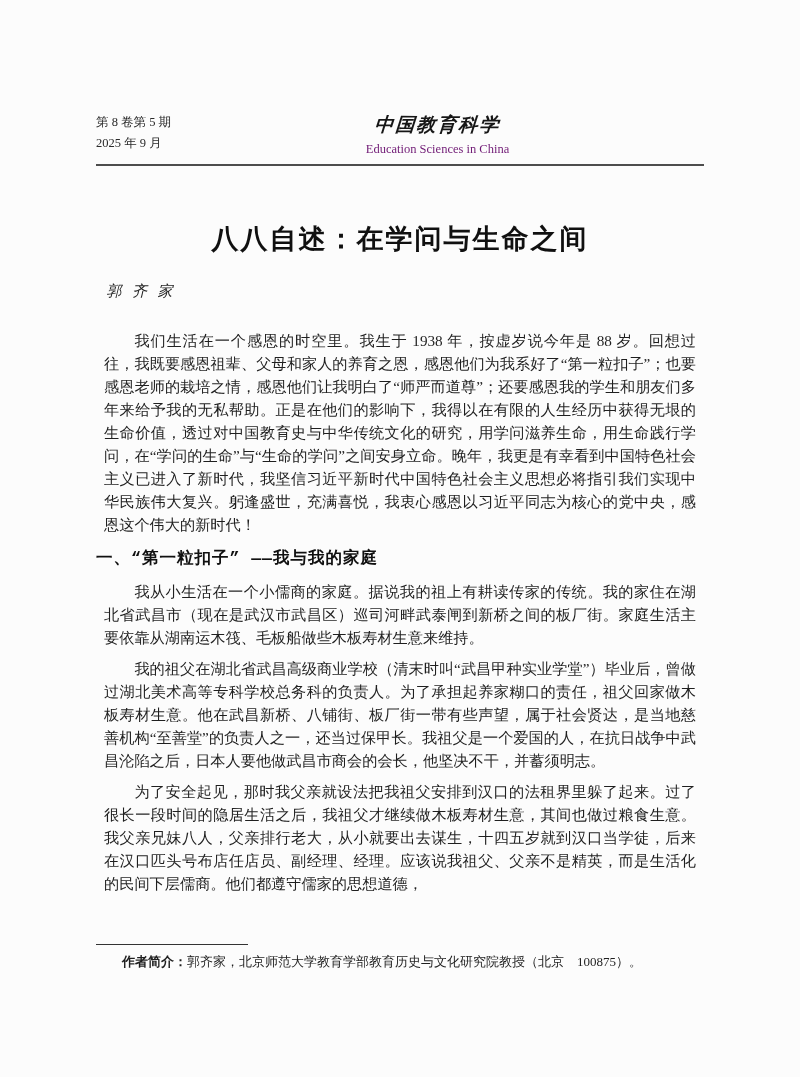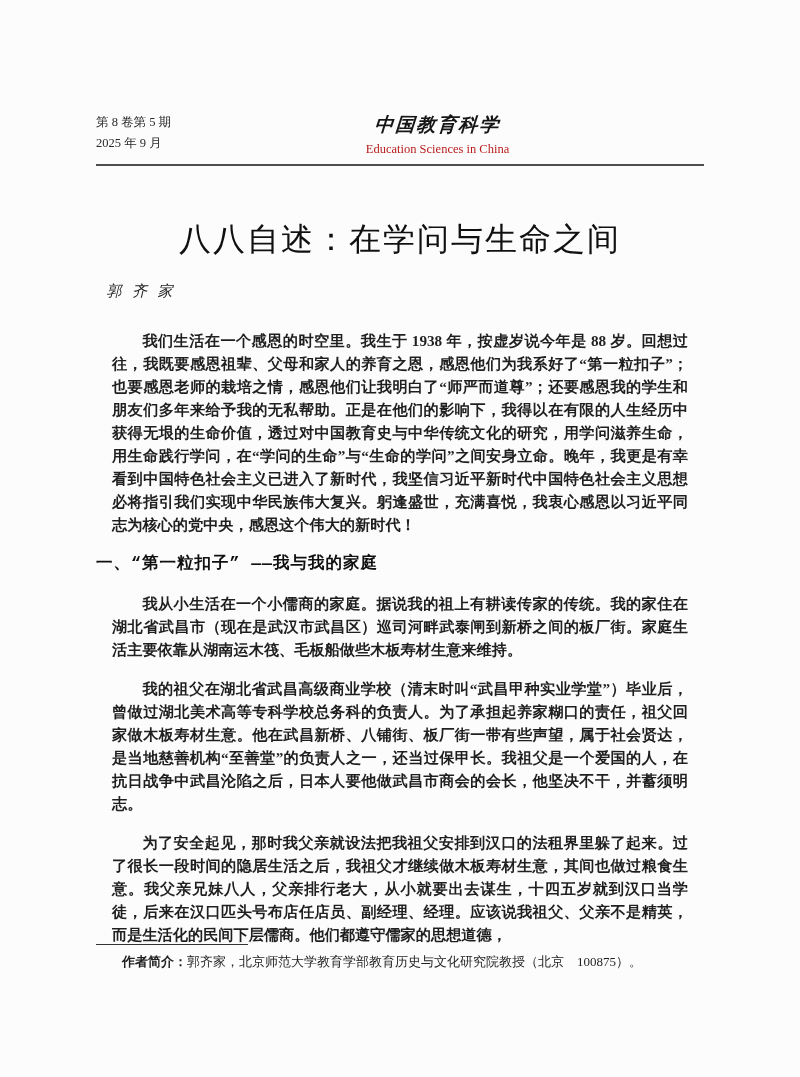--- a/index.html
+++ b/index.html
@@ -38,69 +38,68 @@
     font-size: 19px;
     font-weight: bold;
     font-style: italic;
     letter-spacing: 2px;
     color: #161616;
     transform: skewX(-4deg);
   }
   .journal-name-en {
     font-size: 12.5px;
     margin-top: 4px;
-    color: #b91c1c;
+    color: #701a75;
     text-align: center;
   }
   .hdr-right {
     font-size: 13px;
     line-height: 21px;
     text-align: right;
     color: #2a2a2a;
   }
   .header-rule {
     border: none;
     height: 2px;
     background: #4d4d4d;
     margin: 7px 0 0 0;
   }
 
   
   .article-title {
     margin: 58px 0 0 0;
     font-family: "Liberation Sans", sans-serif;
-    font-weight: normal;
-    font-size: 32px;
+    font-weight: bold;
+    font-size: 27px;
     line-height: 30px;
     letter-spacing: 2px;
     text-align: center;
     color: #101010;
   }
   .article-author {
     margin-top: 28px;
     text-align: left;
     font-size: 15px;
     font-style: italic;
     letter-spacing: 0.7em;
     text-indent: 0.7em;
     color: #232323;
   }
 
   
   .body-text {
     margin-top: 28px;
   }
   .body-text p {
-    margin: 16px;
+    margin: 8px;
     font-size: 15.2px;
     line-height: 23px;
     text-align: justify;
     text-indent: 2em;
     color: #1f1f1f;
-    font-weight: bold;
   }
   .section-heading {
     margin: 11px 0 9px 0;
     font-family: Liberation Mono, monospace;
     font-weight: bold;
     font-size: 16.5px;
     line-height: 24px;
     letter-spacing: 1px;
     color: #101010;
   }

